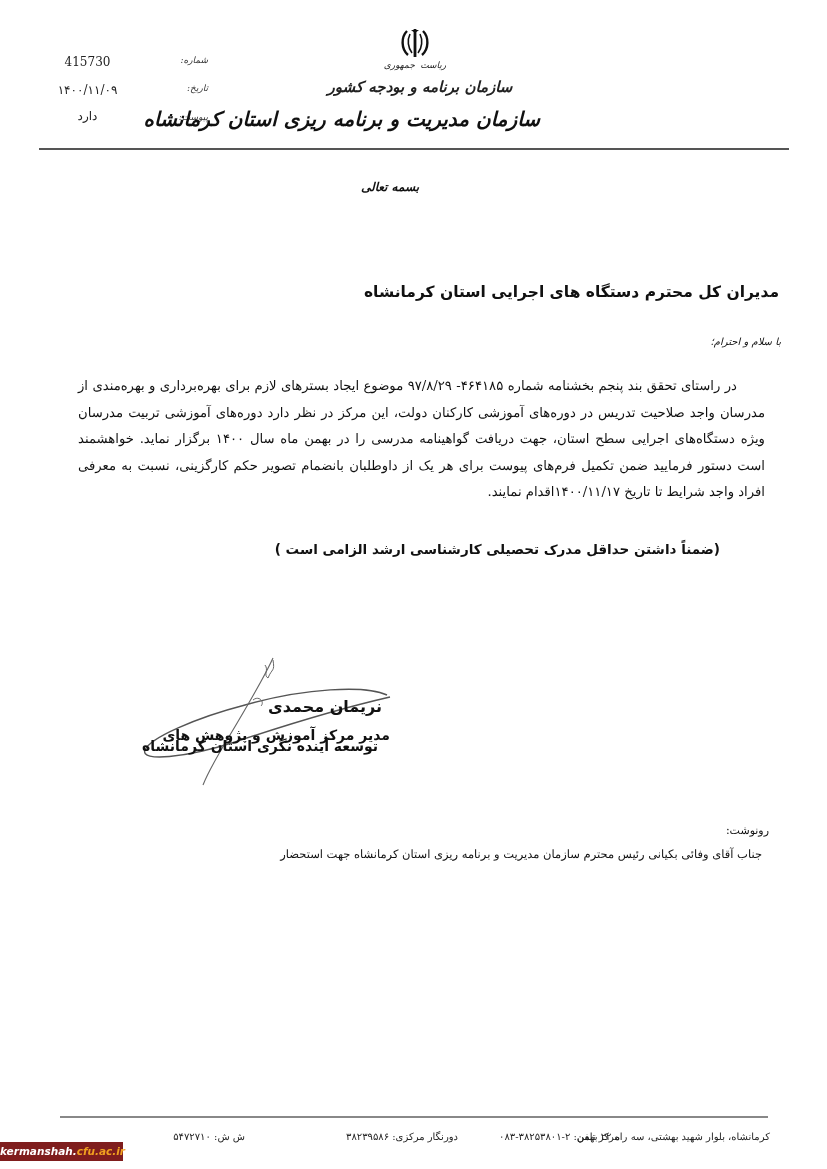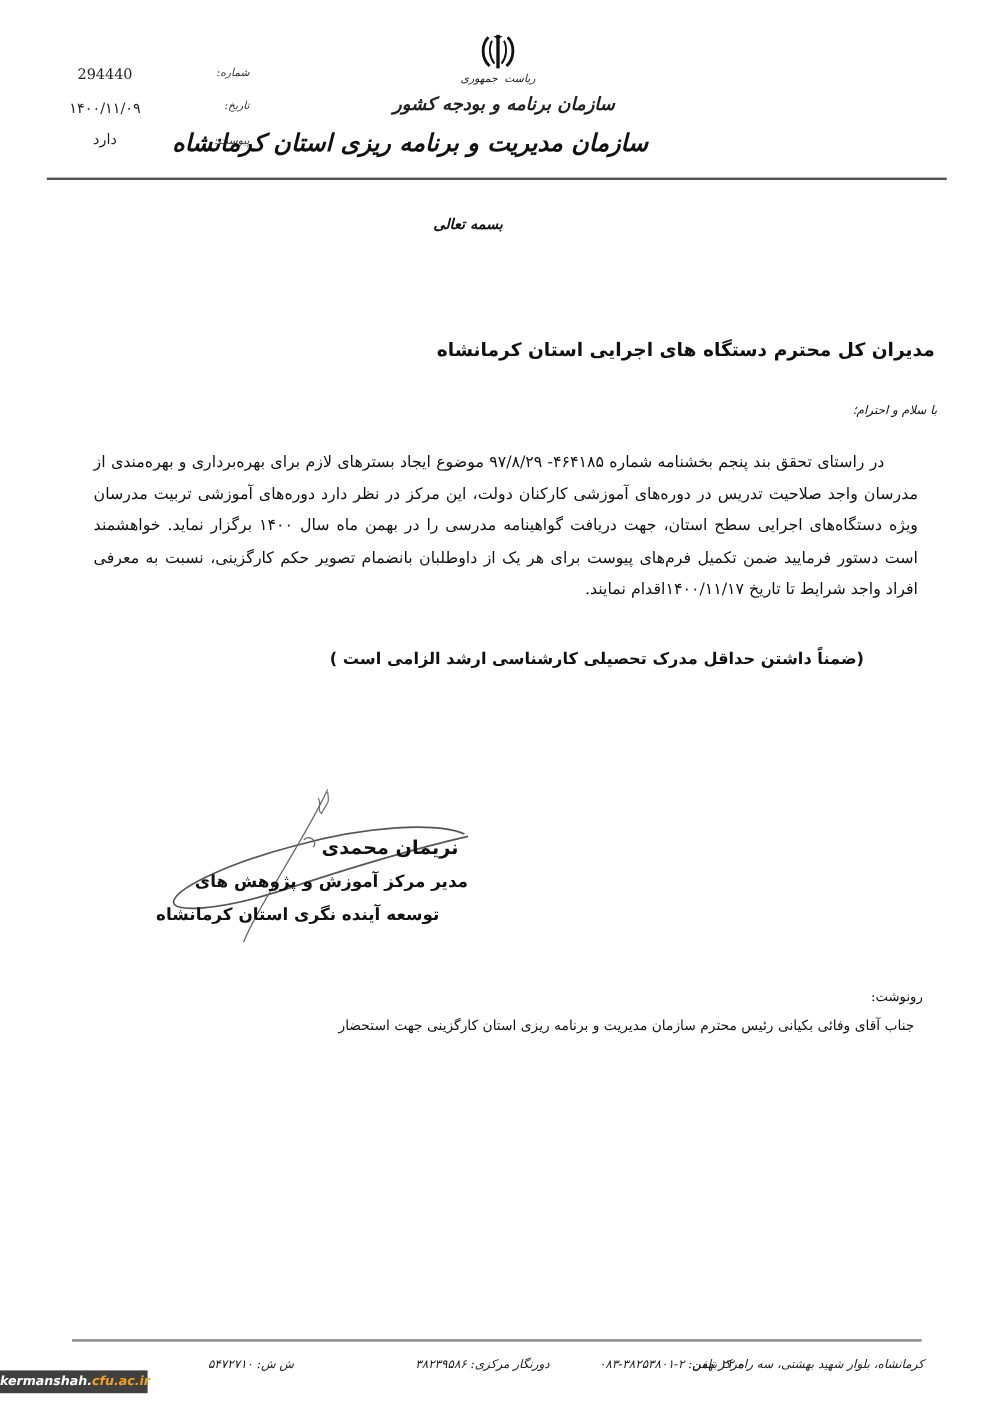--- a/index.html
+++ b/index.html
@@ -29,42 +29,42 @@
 
   .body-text { left: 78px; top: 373px; width: 687px; text-align: justify; text-align-last: right; font-family: "DejaVu Serif", serif; font-size: 13.2px; line-height: 26.5px; }
   .body-text p { margin: 0; text-indent: 28px; }
 
   .note { left: 255px; top: 541px; width: 465px; text-align: right; font-weight: bold; font-size: 13.5px; white-space: nowrap; }
 
   
   .sig-svg { left: 135px; top: 650px; width: 270px; height: 140px; }
   .sig-name { left: 150px; top: 697px; width: 232px; text-align: right; font-weight: bold; font-size: 16px; white-space: nowrap; }
   .sig-title1 { left: 130px; top: 727px; width: 260px; font-weight: bold; font-size: 14px; white-space: nowrap; }
-  .sig-title2 { left: 130px; top: 755px; width: 260px; text-align: left; font-weight: bold; font-size: 14px; white-space: nowrap; }
+  .sig-title2 { left: 130px; top: 738px; width: 260px; text-align: center; font-weight: bold; font-size: 14px; white-space: nowrap; }
 
   .cc-label { right: 58px; top: 824px; width: 120px; text-align: right; font-family: "DejaVu Serif", serif; font-size: 11px; }
   .cc-text { left: 278px; top: 847px; width: 484px; text-align: right; font-family: "DejaVu Serif", serif; font-size: 11.5px; white-space: nowrap; }
 
   .hr-bottom { left: 60px; top: 1116px; width: 708px; height: 2px; background: #888; }
 
-  .foot { top: 1131px; font-family: "DejaVu Serif", serif; font-style: italic; font-size: 10px; color: #222; white-space: nowrap; direction: rtl; }
+  .foot { top: 1131px; font-family: "DejaVu Serif", serif; font-size: 10px; color: #222; white-space: nowrap; direction: rtl; }
   .foot-addr { left: 620px; width: 150px; text-align: right; }
   .foot-tel { left: 460px; width: 160px; text-align: right; }
   .foot-fax { left: 318px; width: 140px; text-align: right; }
   .foot-zip { left: 135px; width: 110px; text-align: right; }
 
-  .watermark { left: 0; top: 1142px; width: 123px; height: 19px; background: #404040; font-family: "DejaVu Sans", sans-serif; font-weight: bold; font-style: italic; font-size: 10.5px; line-height: 19px; text-align: center; white-space: nowrap; }
+  .watermark { left: 0; top: 1142px; width: 123px; height: 19px; background: #7f1d1d; font-family: "DejaVu Sans", sans-serif; font-weight: bold; font-style: italic; font-size: 10.5px; line-height: 19px; text-align: center; white-space: nowrap; }
   .wm-a { color: #ffffff; }
   .wm-b { color: #f0a020; }
 </style>
 </head>
 <body>
 
 <div class="meta-row" style="top:55px;">
-  <span class="meta-val">294440</span>
+  <span class="meta-val">415730</span>
   <span class="meta-lbl">شماره:</span>
 </div>
 <div class="meta-row" style="top:83px;">
   <span class="meta-val">۱۴۰۰/۱۱/۰۹</span>
   <span class="meta-lbl">تاریخ:</span>
 </div>
 <div class="meta-row" style="top:112px;">
   <span class="meta-val" style="top:-3px;">دارد</span>
   <span class="meta-lbl">پیوست:</span>
 </div>
@@ -104,21 +104,21 @@
     <path d="M138 8 C128 30 110 60 92 90 C80 110 72 125 68 135" stroke="#666" stroke-width="1.1" fill="none"></path>
     <path d="M130 15 C134 20 128 25 133 28 C137 18 140 22 138 10" stroke="#666" stroke-width="1" fill="none"></path>
     <path d="M118 50 C124 45 130 52 126 56" stroke="#666" stroke-width="1" fill="none"></path>
   </svg>
 </div>
 <div class="abs sig-name rtl">نریمان محمدی</div>
 <div class="abs sig-title1 rtl">مدیر مرکز آموزش و پژوهش های</div>
 <div class="abs sig-title2 rtl">توسعه آینده نگری استان کرمانشاه</div>
 
 <div class="abs cc-label rtl">رونوشت:</div>
-<div class="abs cc-text rtl">جناب آقای وفائی بکیانی رئیس محترم سازمان مدیریت و برنامه ریزی استان کارگزینی  جهت استحضار</div>
+<div class="abs cc-text rtl">جناب آقای وفائی بکیانی رئیس محترم سازمان مدیریت و برنامه ریزی استان کرمانشاه  جهت استحضار</div>
 
 <div class="abs hr-bottom"></div>
 <div class="abs foot foot-addr">کرمانشاه، بلوار شهید بهشتی، سه راه ۲۲ بهمن</div>
 <div class="abs foot foot-tel">مرکز تلفن: ۲-۳۸۲۵۳۸۰۱-۰۸۳</div>
 <div class="abs foot foot-fax">دورنگار مرکزی: ۳۸۲۳۹۵۸۶</div>
 <div class="abs foot foot-zip">ش ش: ۵۴۷۲۷۱۰</div>
 
 <div class="abs watermark">
   <span class="wm-a">kermanshah.</span><span class="wm-b">cfu.ac.ir</span>
 </div>

